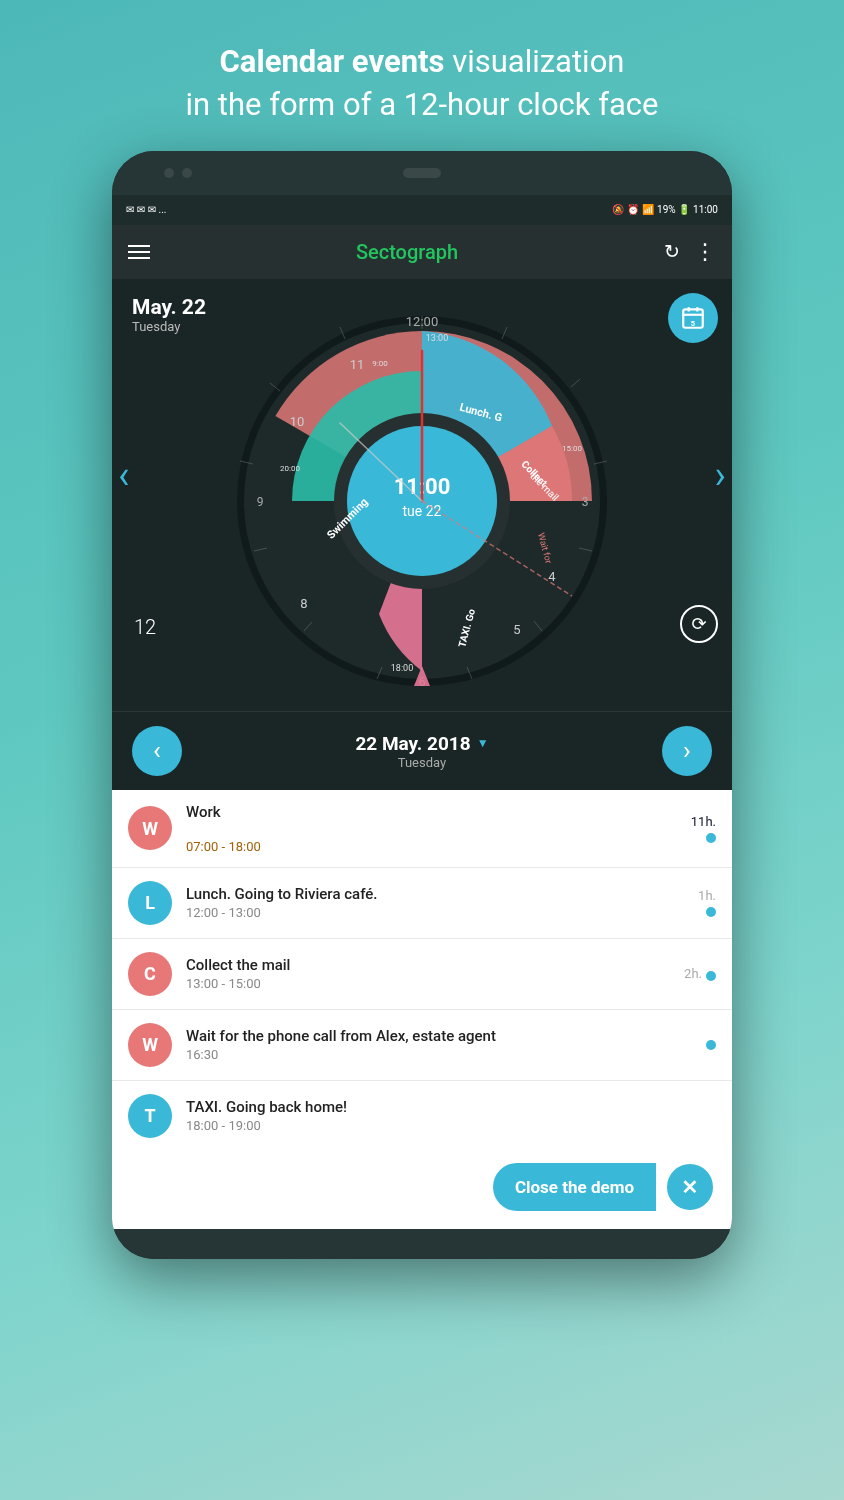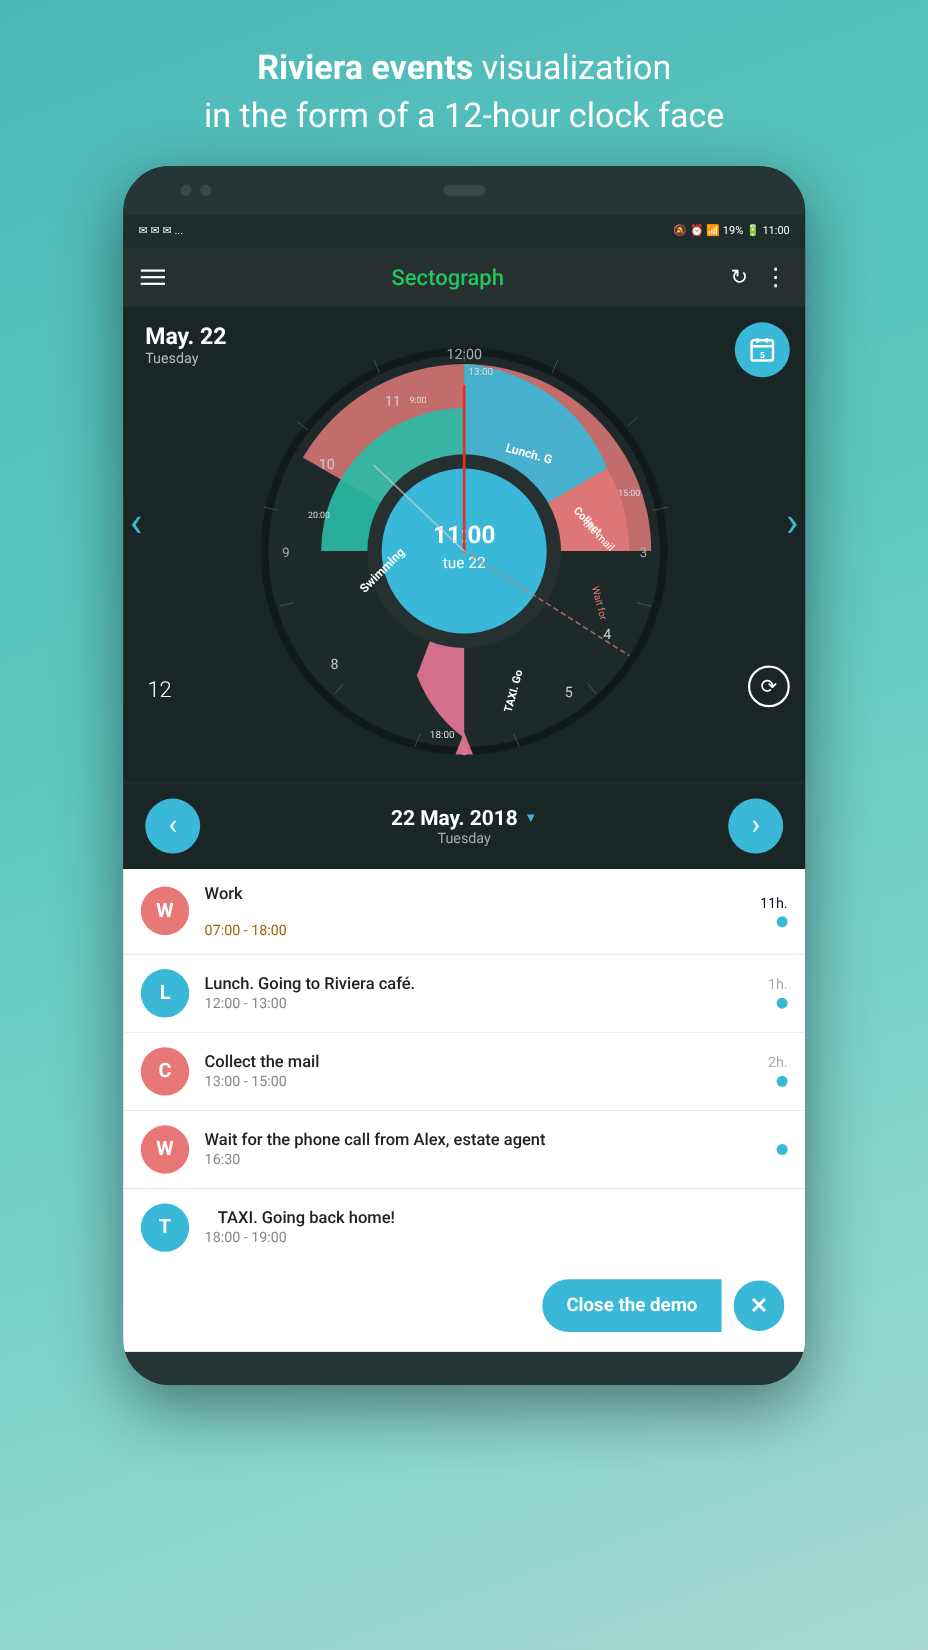--- a/index.html
+++ b/index.html
@@ -12,21 +12,21 @@
       display: flex;
       flex-direction: column;
       align-items: center;
     }
   </style>
 </head>
 <body>
 
 <div style="text-align:center; padding: 40px 60px 24px; color:white;">
   <div style="font-size:31px; font-weight:400; line-height:1.4;">
-    <strong>Riviera events</strong><span> visualization</span>
+    <strong>Calendar events</strong><span> visualization</span>
   </div>
   <div style="font-size:31px; font-weight:400; line-height:1.4;">in the form of a 12-hour clock face</div>
 </div>
 
 <div style="width:620px; background:#263535; border-radius:42px; overflow:hidden; box-shadow:0 20px 60px rgba(0,0,0,0.45); position:relative;">
 
   <div style="background:#263535; height:44px; display:flex; align-items:center; justify-content:center; position:relative;">
     <div style="position:absolute; left:52px; display:flex; gap:8px;">
       <div style="width:10px;height:10px;border-radius:50%;background:#3a4848;"></div>
       <div style="width:10px;height:10px;border-radius:50%;background:#3a4848;"></div>
@@ -231,41 +231,41 @@
         <div style="width:10px;height:10px;border-radius:50%;background:#3ab8d8;"></div>
       </div>
     </div>
 
     <div style="display:flex;align-items:center;padding:13px 16px;border-bottom:1px solid #e8e8e8;background:white;gap:14px;">
       <div style="width:44px;height:44px;border-radius:50%;background:#e87878;display:flex;align-items:center;justify-content:center;font-size:18px;font-weight:700;color:white;flex-shrink:0;">C</div>
       <div style="flex:1;">
         <div style="font-size:15px;font-weight:500;color:#222;">Collect the mail</div>
         <div style="font-size:13px;color:#888;margin-top:2px;">13:00 - 15:00</div>
       </div>
-      <div style="display:flex;flex-direction:column;align-items:flex-end;gap:4px;">
+      <div style="display:flex;align-items:flex-end;gap:4px;">
         <span style="font-size:13px;color:#aaa;">2h.</span>
         <div style="width:10px;height:10px;border-radius:50%;background:#3ab8d8;"></div>
       </div>
     </div>
 
     <div style="display:flex;align-items:center;padding:13px 16px;border-bottom:1px solid #e8e8e8;background:white;gap:14px;">
       <div style="width:44px;height:44px;border-radius:50%;background:#e87878;display:flex;align-items:center;justify-content:center;font-size:18px;font-weight:700;color:white;flex-shrink:0;">W</div>
       <div style="flex:1;">
         <div style="font-size:15px;font-weight:500;color:#222;">Wait for the phone call from Alex, estate agent</div>
         <div style="font-size:13px;color:#888;margin-top:2px;">16:30</div>
       </div>
       <div style="display:flex;flex-direction:column;align-items:flex-end;gap:4px;">
         <div style="width:10px;height:10px;border-radius:50%;background:#3ab8d8;"></div>
       </div>
     </div>
 
     <div style="display:flex;align-items:center;padding:13px 16px;background:white;gap:14px;position:relative;">
       <div style="width:44px;height:44px;border-radius:50%;background:#3ab8d8;display:flex;align-items:center;justify-content:center;font-size:18px;font-weight:700;color:white;flex-shrink:0;">T</div>
       <div style="flex:1;">
-        <div style="font-size:15px;font-weight:500;color:#222;margin-left:12px;">TAXI. Going back home!</div>
+        <div style="font-size:15px;font-weight:500;color:#222;">TAXI. Going back home!</div>
         <div style="font-size:13px;color:#888;margin-top:2px;">18:00 - 19:00</div>
       </div>
     </div>
 
     <div style="background:white; display:flex; justify-content:flex-end; align-items:center; padding:10px 16px 16px; gap:12px;">
       <div style="background:#3ab8d8; border-radius:28px 0 0 28px; padding:14px 22px; color:white; font-size:17px; font-weight:700; cursor:pointer; display:flex; align-items:center;">
         <span>Close the demo</span>
       </div>
       <div style="width:52px;height:52px;border-radius:50%;background:#3ab8d8;display:flex;align-items:center;justify-content:center;cursor:pointer;font-size:20px;color:white;font-weight:700;border:3px solid white;margin-left:-4px;flex-shrink:0;">
         <span>✕</span>

